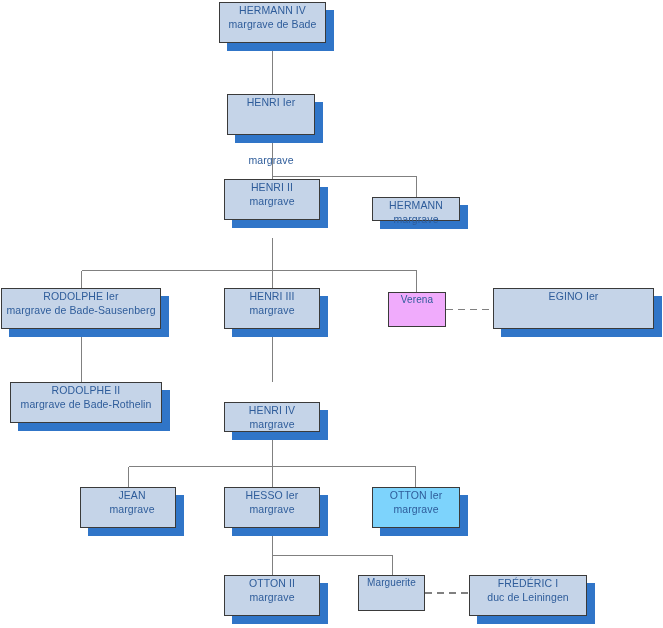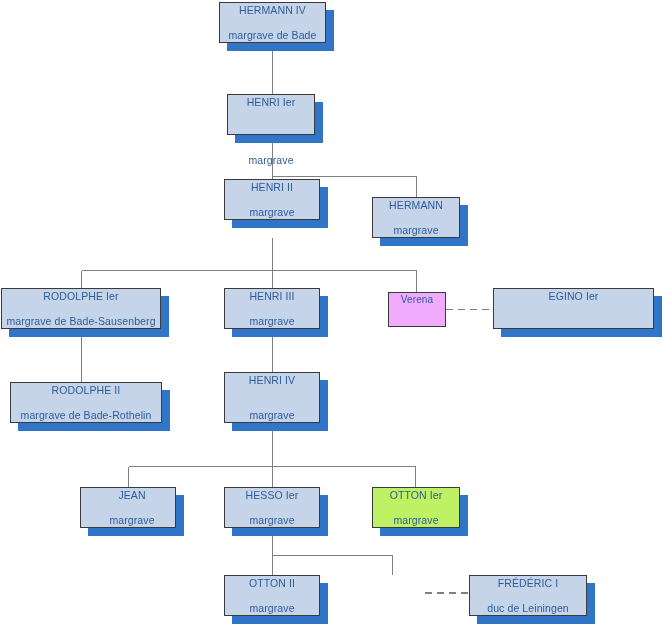--- a/index.html
+++ b/index.html
@@ -28,21 +28,21 @@
   }
   .node {
     position: absolute;
     box-sizing: border-box;
     background: #c5d4e8;
     border: 1px solid #3a3a3a;
     color: #2e5c9a;
     display: flex;
     flex-direction: column;
     align-items: center;
-    justify-content: space-between;
+    justify-content: flex-start;
     text-align: center;
     font-size: 10.5px;
     line-height: 14px;
     letter-spacing: 0.1px;
     z-index: 3;
   }
   .node.shadowed {
     box-shadow: 8px 8px 0 0 #3075c8;
   }
   .node .l1, .node .l2 {
@@ -105,21 +105,21 @@
   <div class="node shadowed" style="left: 227px; top: 94px; width: 88px; height: 41px; background: rgb(197, 212, 232); border-color: rgb(58, 58, 58); color: rgb(46, 92, 154); box-shadow: rgb(48, 117, 200) 8px 8px 0px 0px; gap: 44px;">
     <span class="l1">HENRI Ier</span>
     <span class="l2">margrave</span>
   </div>
 
   <div class="node shadowed" style="left: 224px; top: 179px; width: 96px; height: 41px; background: rgb(197, 212, 232); border-color: rgb(58, 58, 58); color: rgb(46, 92, 154); box-shadow: rgb(48, 117, 200) 8px 8px 0px 0px;">
     <span class="l1">HENRI II</span>
     <span class="l2">margrave</span>
   </div>
 
-  <div class="node shadowed" style="left: 372px; top: 197px; width: 88px; height: 41px; background: rgb(197, 212, 232); border-color: rgb(58, 58, 58); color: rgb(46, 92, 154); box-shadow: rgb(48, 117, 200) 8px 8px 0px 0px;">
+  <div class="node shadowed" style="left: 372px; top: 197px; width: 88px; height: 24px; background: rgb(197, 212, 232); border-color: rgb(58, 58, 58); color: rgb(46, 92, 154); box-shadow: rgb(48, 117, 200) 8px 8px 0px 0px;">
     <span class="l1">HERMANN</span>
     <span class="l2">margrave</span>
   </div>
 
   <div class="node shadowed" style="left: 1px; top: 288px; width: 160px; height: 41px; background: rgb(197, 212, 232); border-color: rgb(58, 58, 58); color: rgb(46, 92, 154); box-shadow: rgb(48, 117, 200) 8px 8px 0px 0px;">
     <span class="l1">RODOLPHE Ier</span>
     <span class="l2">margrave de Bade-Sausenberg</span>
   </div>
 
   <div class="node shadowed" style="left: 224px; top: 288px; width: 96px; height: 41px; background: rgb(197, 212, 232); border-color: rgb(58, 58, 58); color: rgb(46, 92, 154); box-shadow: rgb(48, 117, 200) 8px 8px 0px 0px;">
@@ -133,44 +133,47 @@
 
   <div class="node shadowed" style="left: 493px; top: 288px; width: 161px; height: 41px; background: rgb(197, 212, 232); border-color: rgb(58, 58, 58); color: rgb(46, 92, 154); box-shadow: rgb(48, 117, 200) 8px 8px 0px 0px;">
     <span class="l1">EGINO Ier</span>
   </div>
 
   <div class="node shadowed" style="left: 10px; top: 382px; width: 152px; height: 41px; background: rgb(197, 212, 232); border-color: rgb(58, 58, 58); color: rgb(46, 92, 154); box-shadow: rgb(48, 117, 200) 8px 8px 0px 0px;">
     <span class="l1">RODOLPHE II</span>
     <span class="l2">margrave de Bade-Rothelin</span>
   </div>
 
-  <div class="node shadowed" style="left: 224px; top: 372px; width: 96px; height: 51px; background: rgb(197, 212, 232); border-color: rgb(58, 58, 58); color: rgb(46, 92, 154); box-shadow: rgb(48, 117, 200) 8px 8px 0px 0px;">
+  <div class="node shadowed" style="left: 224px; top: 402px; width: 96px; height: 30px; background: rgb(197, 212, 232); border-color: rgb(58, 58, 58); color: rgb(46, 92, 154); box-shadow: rgb(48, 117, 200) 8px 8px 0px 0px;">
     <span class="l1">HENRI IV</span>
     <span class="l2">margrave</span>
   </div>
 
   <div class="node shadowed" style="left: 80px; top: 487px; width: 96px; height: 41px; background: rgb(197, 212, 232); border-color: rgb(58, 58, 58); color: rgb(46, 92, 154); box-shadow: rgb(48, 117, 200) 8px 8px 0px 0px; padding-left: 8px;">
     <span class="l1">JEAN</span>
     <span class="l2">margrave</span>
   </div>
 
   <div class="node shadowed" style="left: 224px; top: 487px; width: 96px; height: 41px; background: rgb(197, 212, 232); border-color: rgb(58, 58, 58); color: rgb(46, 92, 154); box-shadow: rgb(48, 117, 200) 8px 8px 0px 0px;">
     <span class="l1">HESSO Ier</span>
     <span class="l2">margrave</span>
   </div>
 
-  <div class="node shadowed" style="left: 372px; top: 487px; width: 88px; height: 41px; background: #bef264; border-color: rgb(58, 58, 58); color: rgb(46, 92, 154); box-shadow: rgb(48, 117, 200) 8px 8px 0px 0px;">
+  <div class="node shadowed" style="left: 372px; top: 487px; width: 88px; height: 41px; background: #7dd3fc; border-color: rgb(58, 58, 58); color: rgb(46, 92, 154); box-shadow: rgb(48, 117, 200) 8px 8px 0px 0px;">
     <span class="l1">OTTON Ier</span>
     <span class="l2">margrave</span>
   </div>
 
   <div class="node shadowed" style="left: 224px; top: 575px; width: 96px; height: 41px; background: rgb(197, 212, 232); border-color: rgb(58, 58, 58); color: rgb(46, 92, 154); box-shadow: rgb(48, 117, 200) 8px 8px 0px 0px;">
     <span class="l1">OTTON II</span>
     <span class="l2">margrave</span>
   </div>
 
+  <div class="node small" style="left: 358px; top: 575px; width: 67px; height: 36px; background: rgb(197, 212, 232); border-color: rgb(58, 58, 58); color: rgb(46, 92, 154);">
+    <span class="l1">Marguerite</span>
+  </div>
 
   <div class="node shadowed" style="left: 469px; top: 575px; width: 118px; height: 41px; background: rgb(197, 212, 232); border-color: rgb(58, 58, 58); color: rgb(46, 92, 154); box-shadow: rgb(48, 117, 200) 8px 8px 0px 0px;">
     <span class="l1">FRÉDÉRIC I</span>
     <span class="l2">duc de Leiningen</span>
   </div>
 
 </div>
 
 </body></html>

